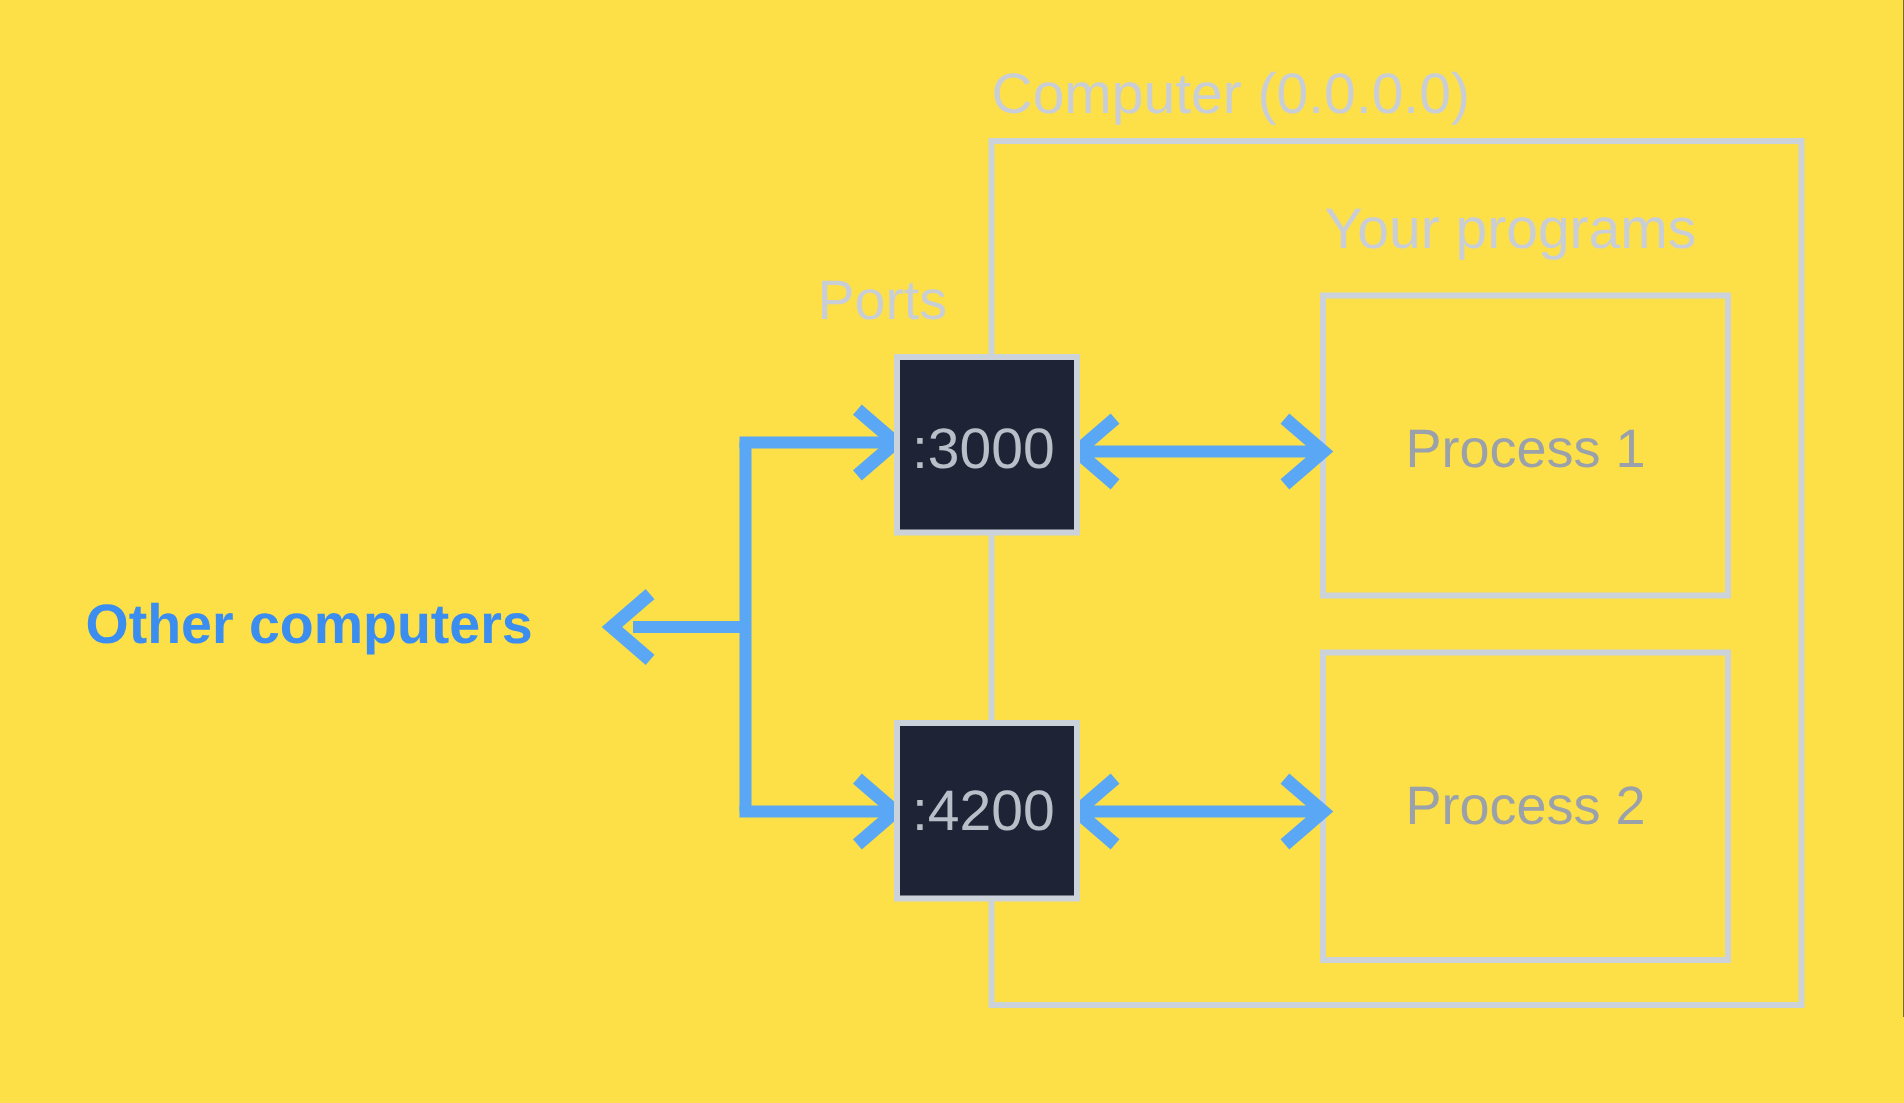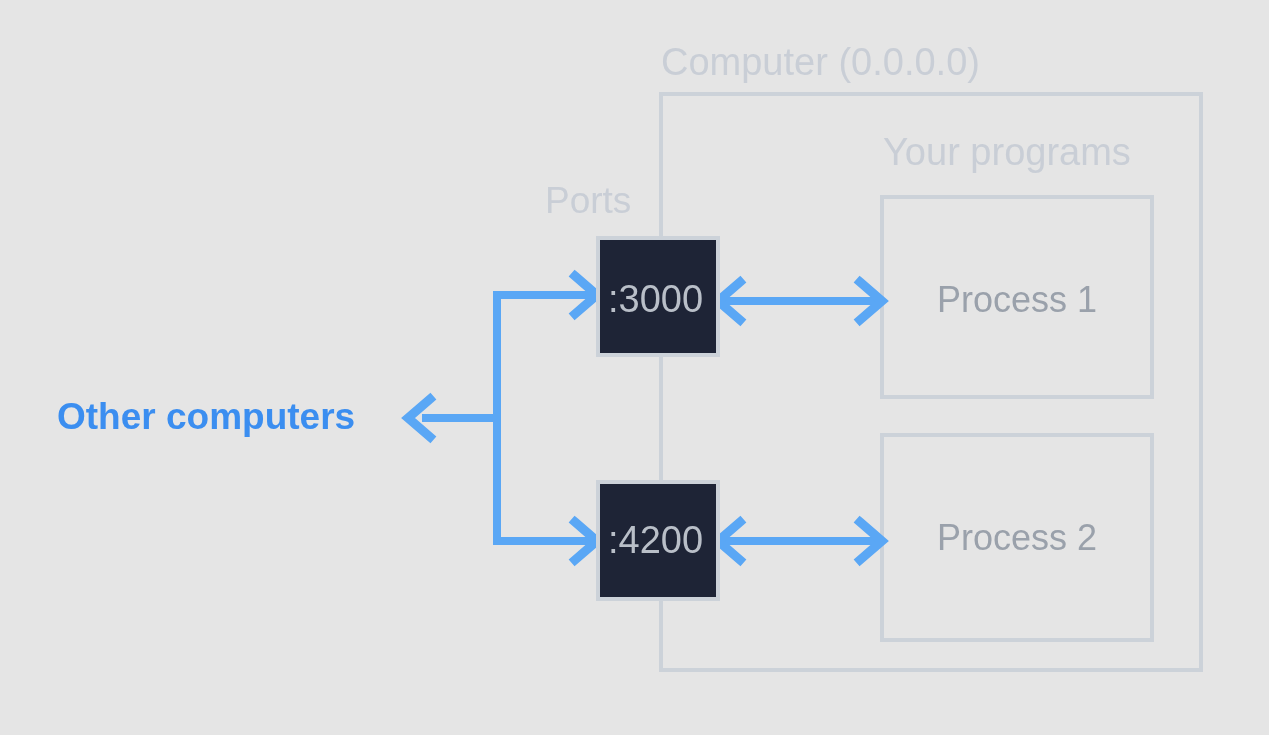--- a/index.html
+++ b/index.html
@@ -10,21 +10,21 @@
   body {
     width: 1269px;
     height: 735px;
     overflow: hidden;
     font-family: "Liberation Sans", sans-serif;
   }
   #diagram-root {
     position: relative;
     width: 1269px;
     height: 735px;
-    background: #e5e5e5;
+    background: #fde047;
   }
   svg.diagram-canvas {
     position: absolute;
     top: 0;
     left: 0;
     width: 1269px;
     height: 735px;
     display: block;
   }
   text {

